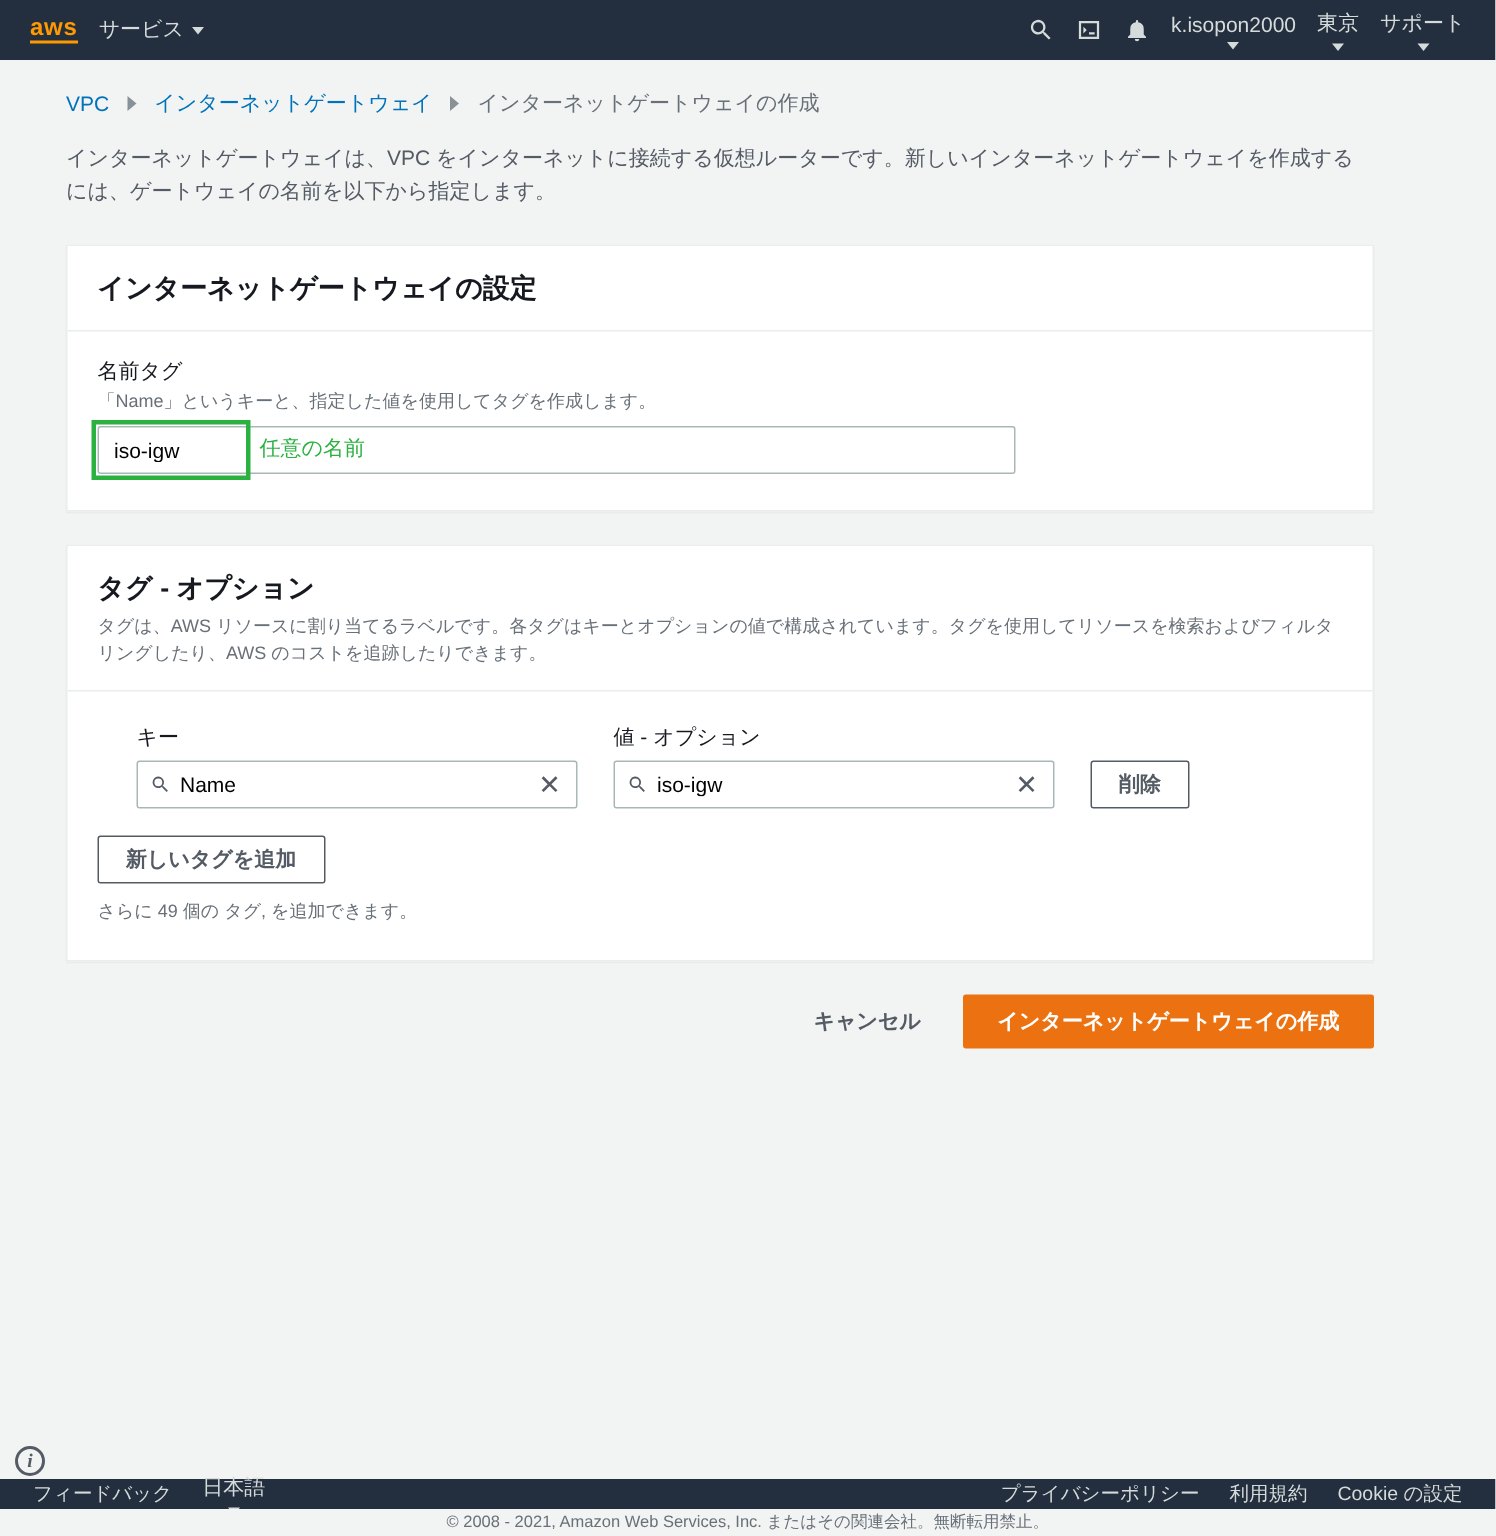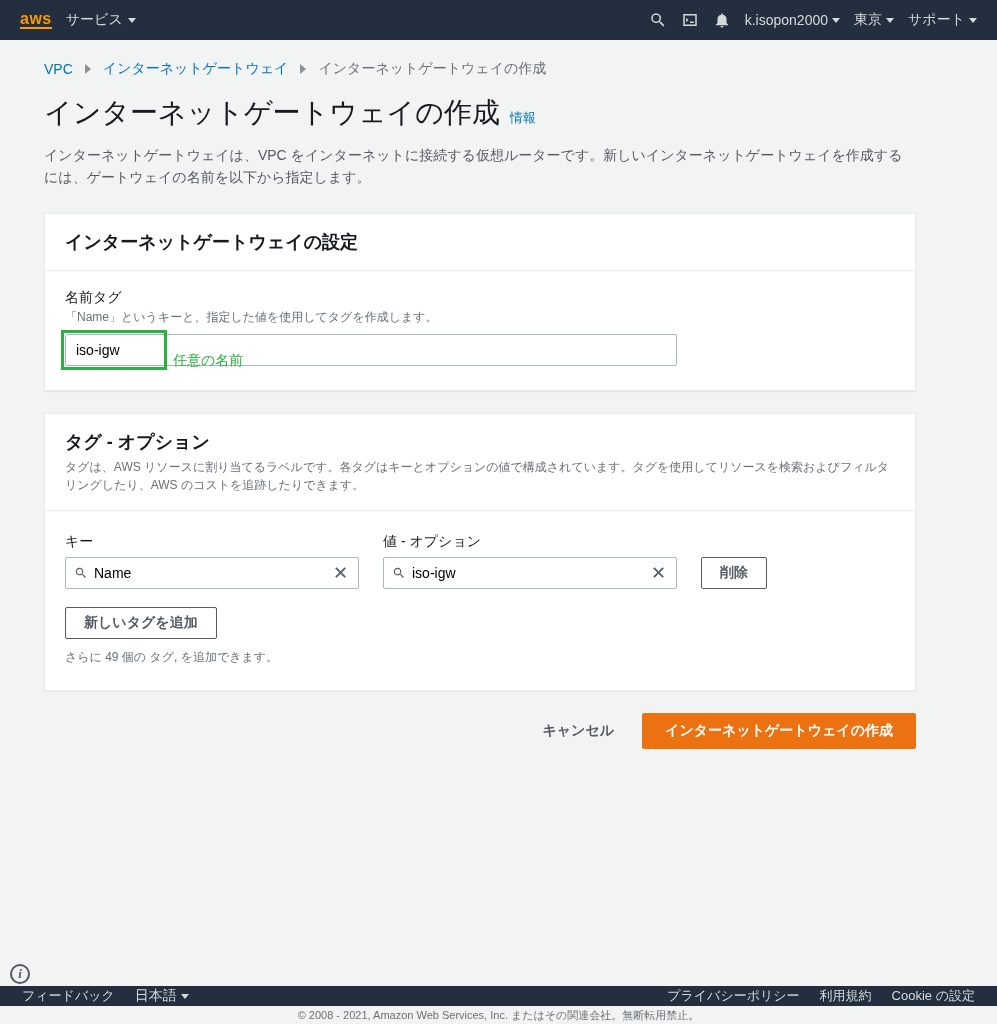--- a/index.html
+++ b/index.html
@@ -47,20 +47,21 @@
     fill: #d5dbdb;
     cursor: pointer;
   }
   .nav-item {
     color: #d5dbdb;
     font-size: 14px;
     display: flex;
     align-items: center;
     gap: 4px;
     cursor: pointer;
+    flex-direction: column;
   }
   .caret-down {
     width: 0; height: 0;
     border-left: 4px solid transparent;
     border-right: 4px solid transparent;
     border-top: 5px solid #d5dbdb;
     display: inline-block;
   }
   
   .content-wrapper {
@@ -177,29 +178,30 @@
     left: -4px; top: -4px;
     width: 106px; height: 40px;
     border: 3px solid #2bb140;
     pointer-events: none;
   }
   .green-note {
     color: #2bb140;
     font-size: 14px;
     position: absolute;
     left: 108px;
-    top: 18px;
+    top: 6px;
     pointer-events: none;
   }
   
   .kv-row {
     display: flex;
     gap: 24px;
     margin-top: 4px;
     align-items: flex-end;
+    margin-left: 26px;
   }
   .kv-col-key { width: 294px; }
   .kv-col-val { width: 294px; }
   .kv-col-del { }
   .kv-label { font-size: 14px; margin-bottom: 6px; }
   .search-input {
     position: relative;
     display: flex;
     align-items: center;
     border: 1px solid #aab7b8;
@@ -337,24 +339,20 @@
       <span class="bc-sep"><svg viewBox="0 0 10 10">
             <path d="M2 0l6 5-6 5z"></path>
           </svg></span>
       <a>インターネットゲートウェイ</a>
       <span class="bc-sep"><svg viewBox="0 0 10 10">
             <path d="M2 0l6 5-6 5z"></path>
           </svg></span>
       <span class="current">インターネットゲートウェイの作成</span>
     </div>
 
-    <div class="title-row">
-      <h1>インターネットゲートウェイの作成</h1>
-      <span class="info-link">情報</span>
-    </div>
     <p class="page-desc">インターネットゲートウェイは、VPC をインターネットに接続する仮想ルーターです。新しいインターネットゲートウェイを作成するには、ゲートウェイの名前を以下から指定します。</p>
 
     <div class="panel" style="max-width:872px;">
       <div class="panel-header">
         <h2>インターネットゲートウェイの設定</h2>
       </div>
       <div class="panel-body">
         <div class="field-label">名前タグ</div>
         <div class="field-help">「Name」というキーと、指定した値を使用してタグを作成します。</div>
         <div class="name-row">

